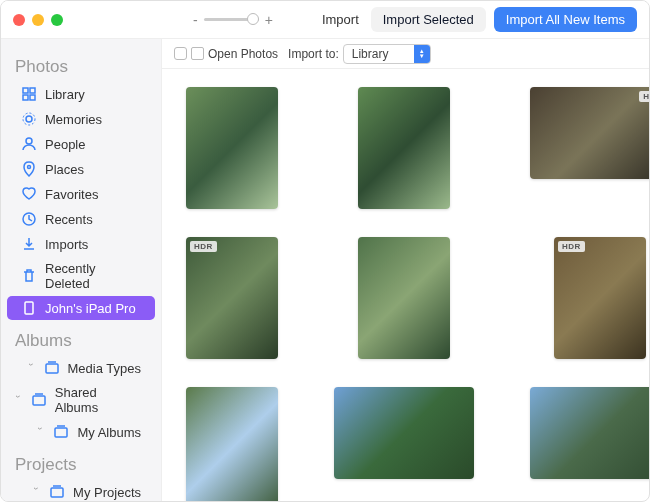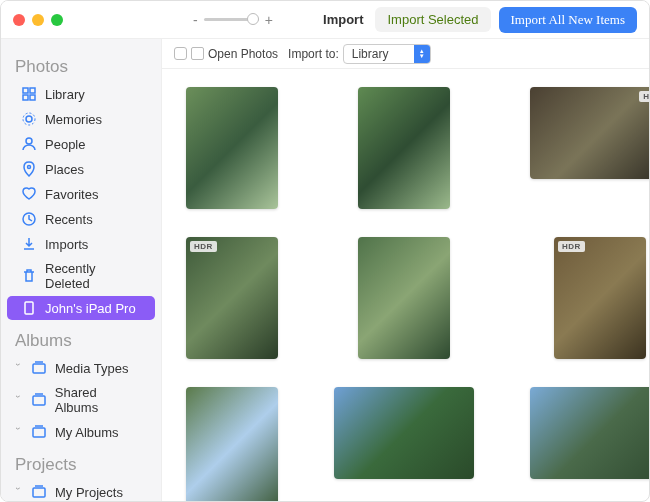--- a/index.html
+++ b/index.html
@@ -9,32 +9,32 @@
   .traffic { display: flex; gap: 7px; margin-right: 12px; }
   .dot { width: 12px; height: 12px; border-radius: 50%; }
   .dot.red { background: #ff5f57; }
   .dot.yellow { background: #febc2e; }
   .dot.green { background: #28c840; }
   .slider-wrap { display: flex; align-items: center; gap: 6px; margin-left: 110px; color: #888; font-size: 14px;}
   .slider-track { width: 55px; height: 3px; background: #ccc; border-radius: 2px; position: relative; }
   .slider-thumb { width: 12px; height: 12px; background: #fff; border: 1px solid #bbb; border-radius: 50%; position: absolute; top: -5px; right: 0; }
   .spacer { flex: 1; }
   .tb-btn { padding: 5px 12px; border-radius: 6px; font-size: 13px; border: none; cursor: pointer; }
-  .tb-label { font-weight: 700; color: #333; margin-right: 4px; }
-  .tb-btn.disabled { background: #f2f2f2; color: #4d7c0f; cursor: default; }
-  .tb-btn.primary { background: #3b82f6; color: #fff; font-weight: 500; font-family: Liberation Serif, serif; }
+  .tb-label { font-weight: 400; color: #333; margin-right: 4px; }
+  .tb-btn.disabled { background: #f2f2f2; color: #0f172a; cursor: default; }
+  .tb-btn.primary { background: #3b82f6; color: #fff; font-weight: 500; }
   .body { flex: 1; display: flex; overflow: hidden; }
   .sidebar { width: 160px; background: #f5f5f7; padding: 8px 0; overflow-y: auto; font-size: 13px; }
   .sec-title { padding: 10px 14px 4px; font-size: 17px; color: #9a9a9a; font-weight: 400; }
   .side-item { display: flex; align-items: center; gap: 8px; padding: 4px 14px; color: #333; cursor: pointer; border-radius: 5px; margin: 1px 6px; }
   .side-item.selected { background: #8b5cf6; color: #fff; }
   .side-icon { width: 16px; height: 16px; display: inline-flex; align-items: center; justify-content: center; color: #3b82f6; }
   .side-item.selected .side-icon { color: #fff; }
   .chev { width: 10px; color: #888; font-size: 9px; }
-  .side-item.has-chev { padding-left: 6px; }
+  .side-item.has-chev { padding-left: 6px; justify-content: flex-end; }
   .content { flex: 1; display: flex; flex-direction: column; border-left: 1px solid #eee; overflow: hidden; }
   .toolbar2 { height: 30px; display: flex; align-items: center; gap: 4px; padding: 0 12px; border-bottom: 1px solid #eee; font-size: 12px; color: #444; }
   .chk { width: 13px; height: 13px; border: 1px solid #bbb; border-radius: 3px; background: #fff; }
   .select { display: flex; align-items: center; border: 1px solid #ccc; border-radius: 4px; height: 20px; background: #fff; overflow: hidden; }
   .select span { padding: 0 8px; font-size: 12px; min-width: 70px; }
   .select .arrows { width: 16px; height: 100%; background: #3b82f6; display: flex; flex-direction: column; align-items: center; justify-content: center; color: #fff; font-size: 6px; line-height: 5px; }
   .grid { flex: 1; overflow-y: auto; padding: 18px 24px; display: grid; grid-template-columns: repeat(3, 1fr); gap: 28px 56px; align-content: start; }
   .thumb { position: relative; border-radius: 4px; overflow: hidden; box-shadow: 0 1px 3px rgba(0,0,0,0.15); }
   .thumb.portrait { width: 92px; height: 122px; justify-self: center; }
   .thumb.landscape { width: 140px; height: 92px; justify-self: center; }

